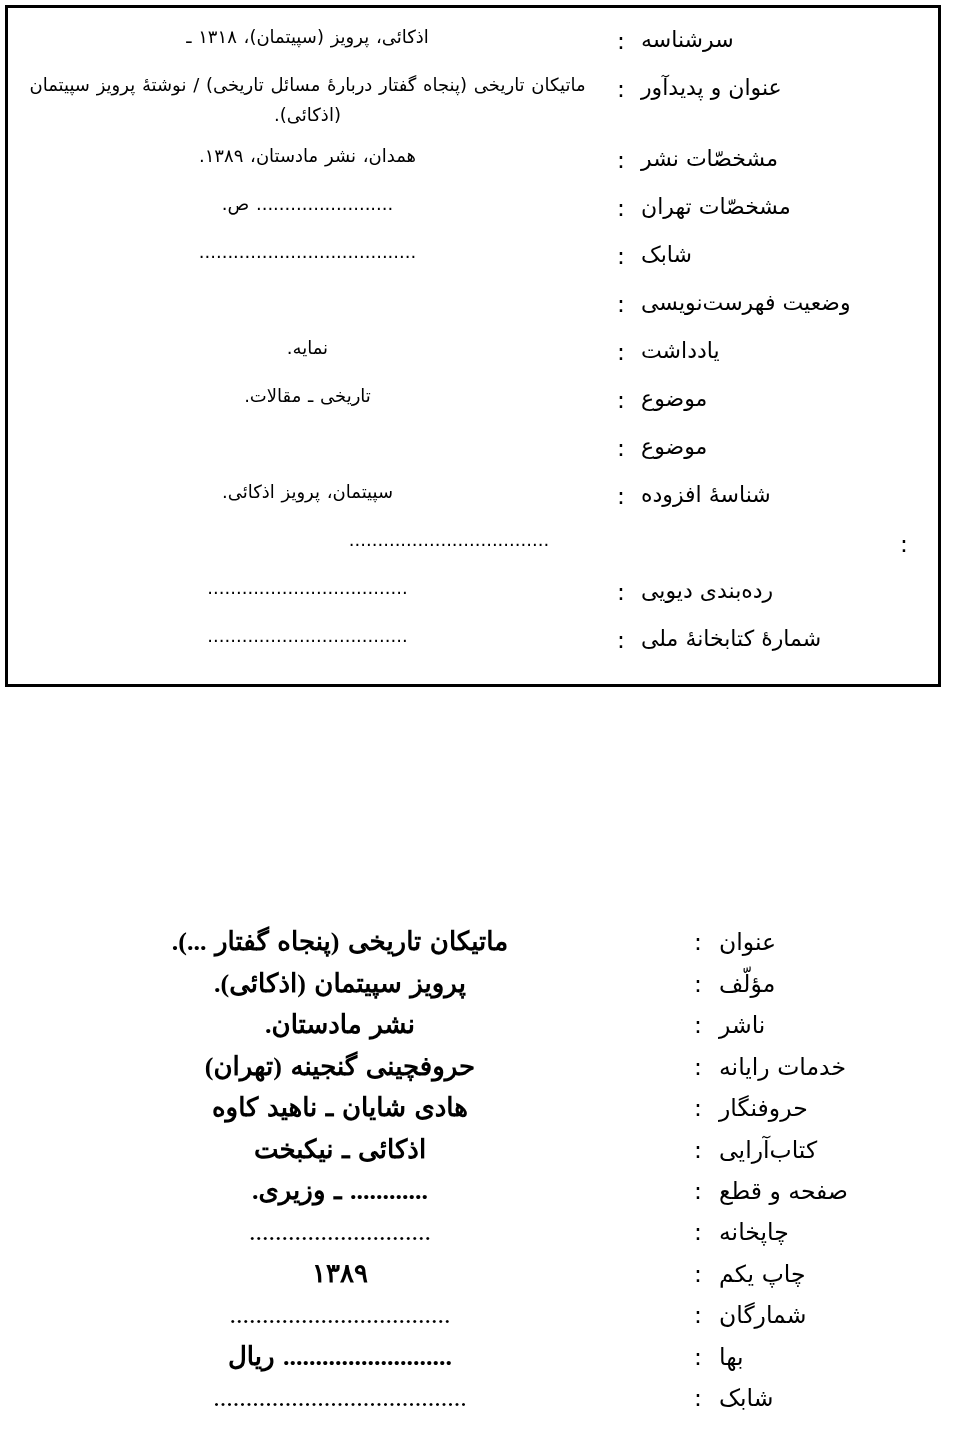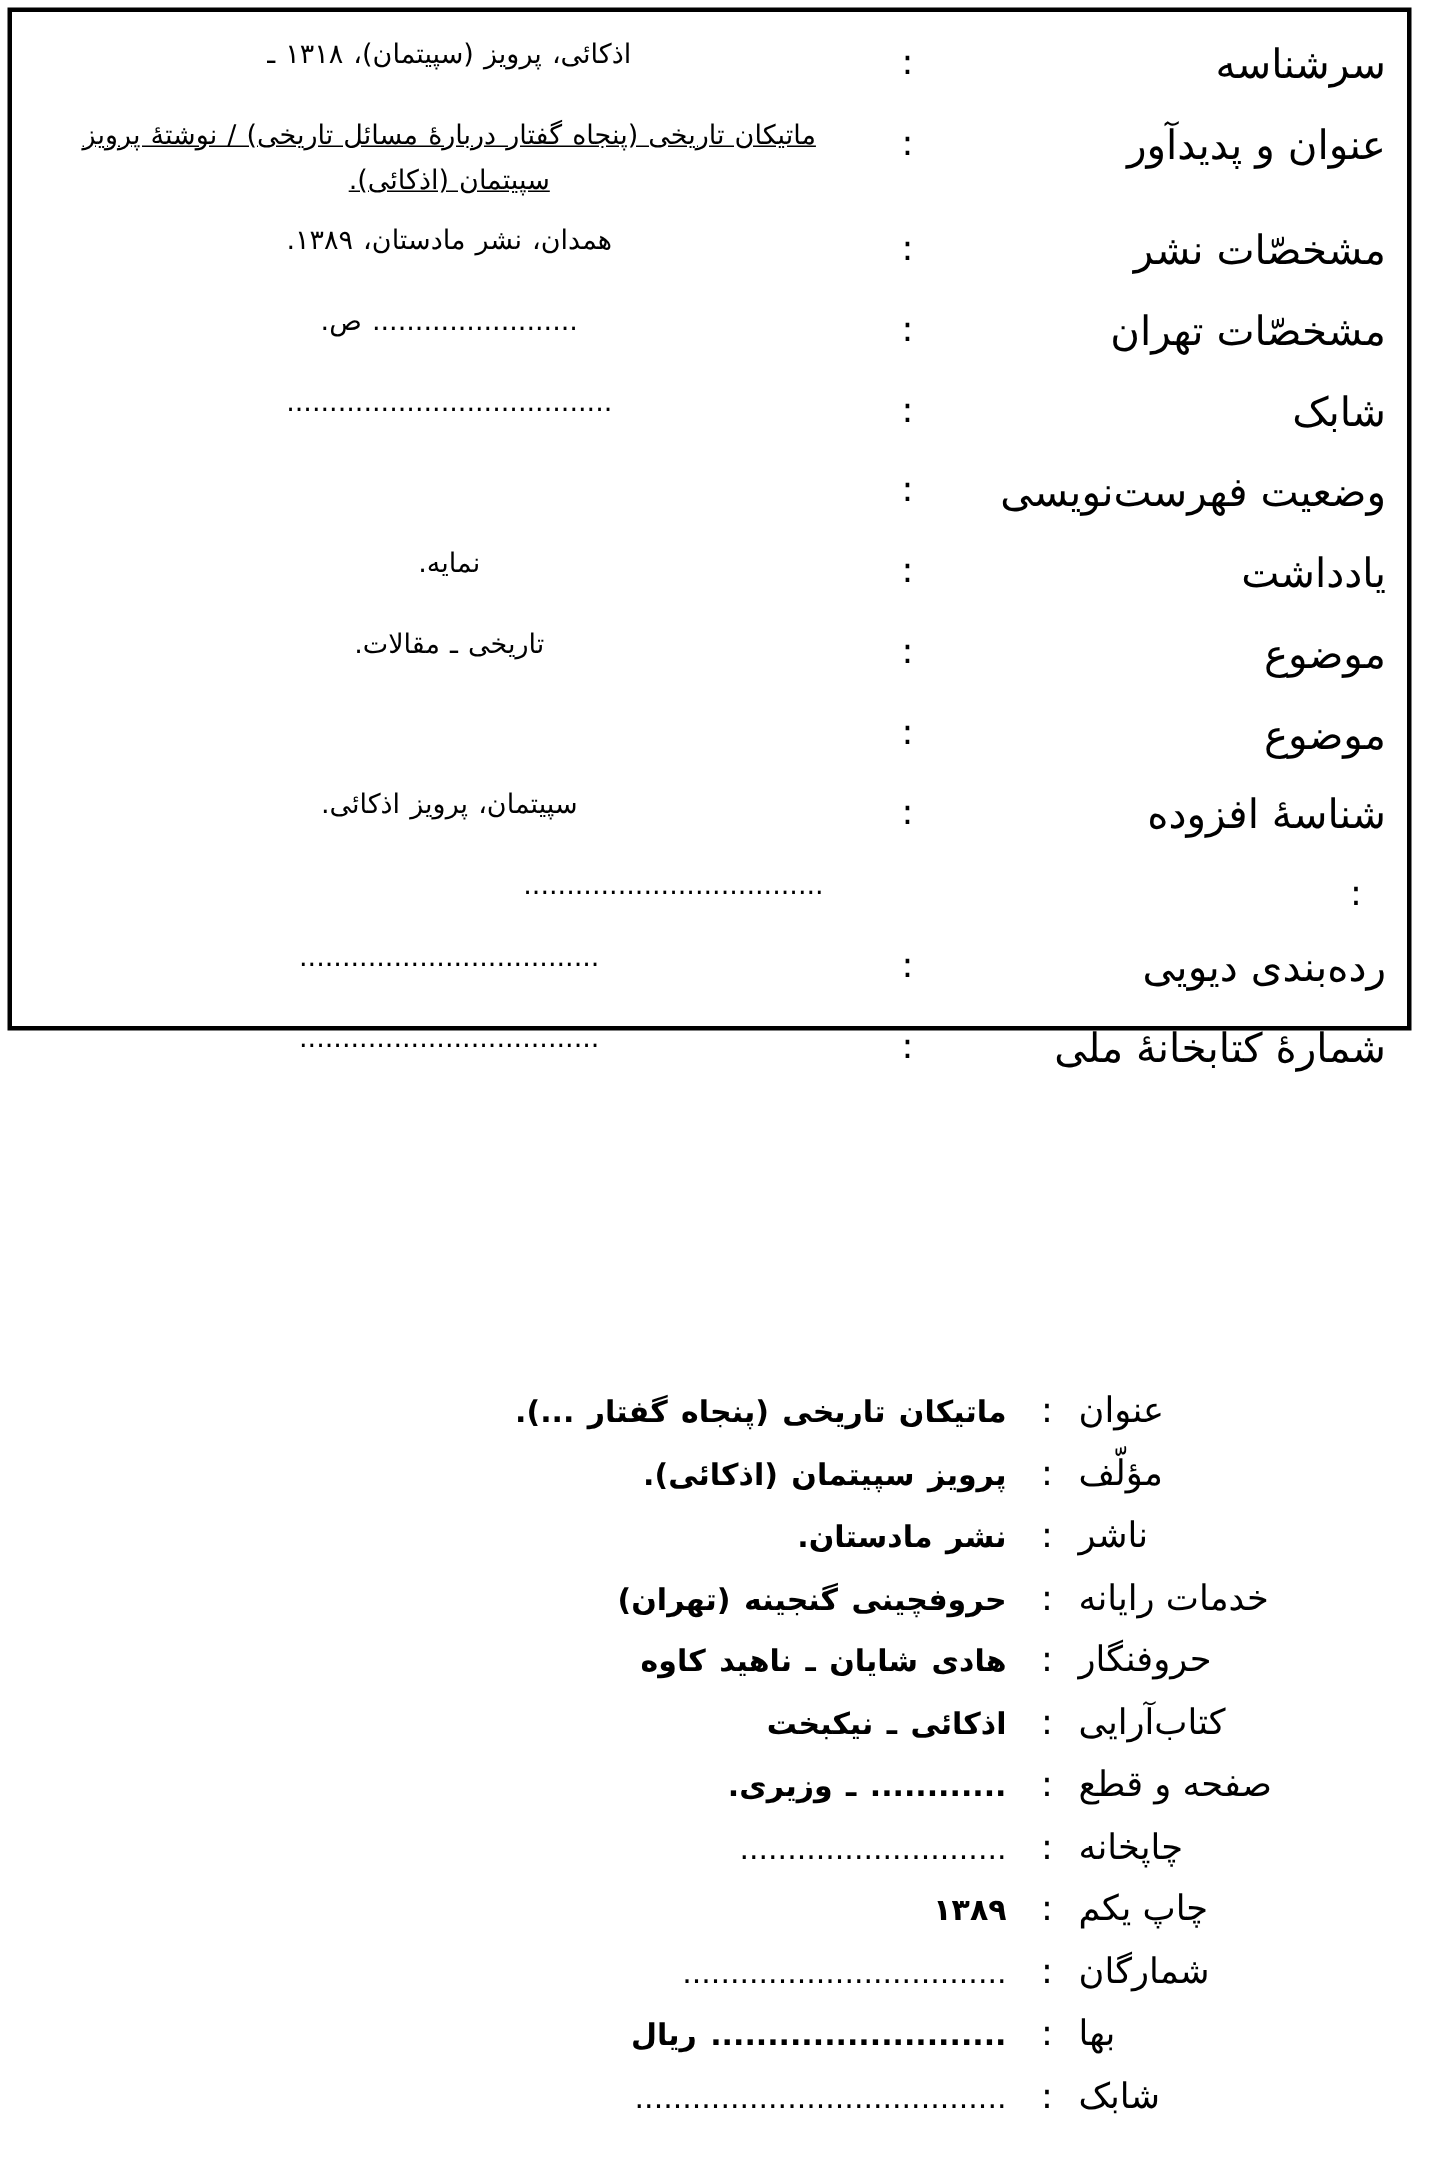--- a/index.html
+++ b/index.html
@@ -47,46 +47,44 @@
     display: flex;
     flex-direction: row;
     align-items: flex-start;
     margin-bottom: 10px;
     line-height: 1.62;
   }
 
   .cip-row .lbl {
     width: 283px;
     flex: 0 0 283px;
-    text-align: right;
-    font-size: 27px;
+    text-align: left;
+    font-size: 22px;
     white-space: nowrap;
     letter-spacing: 0px;
-    margin-left: 16px;
   }
 
   .cip-row .sep {
     width: 40px;
     flex: 0 0 40px;
     text-align: center;
     font-size: 23.5px;
   }
 
   .cip-row .val {
     flex: 1 1 auto;
     text-align: center;
     font-size: 18px;
     padding-left: 6px;
     padding-right: 10px;
     word-spacing: 1px;
   }
 
   .cip-row.two-line .val {
     line-height: 1.68;
-    text-decoration: underline;
   }
 
   
   .colophon {
     position: absolute;
     top: 926px;
     right: 12px;
     left: 5px;
   }
 
@@ -107,26 +105,27 @@
 
   .col-row .sep {
     width: 42px;
     flex: 0 0 42px;
     text-align: center;
     font-size: 23.5px;
   }
 
   .col-row .val {
     flex: 1 1 auto;
-    text-align: right;
-    font-size: 20px;
+    text-align: center;
+    font-size: 26px;
     font-weight: bold;
     padding-left: 4px;
     padding-right: 6px;
     word-spacing: 2px;
+    font-family: Liberation Serif, serif;
   }
 
   .col-row .val.plain {
     font-weight: normal;
   }
 </style>
 </head>
 <body>
 
 <div class="page">

